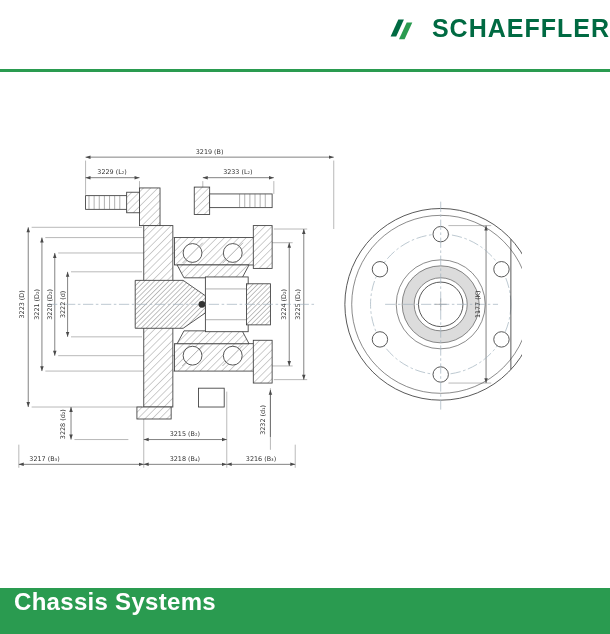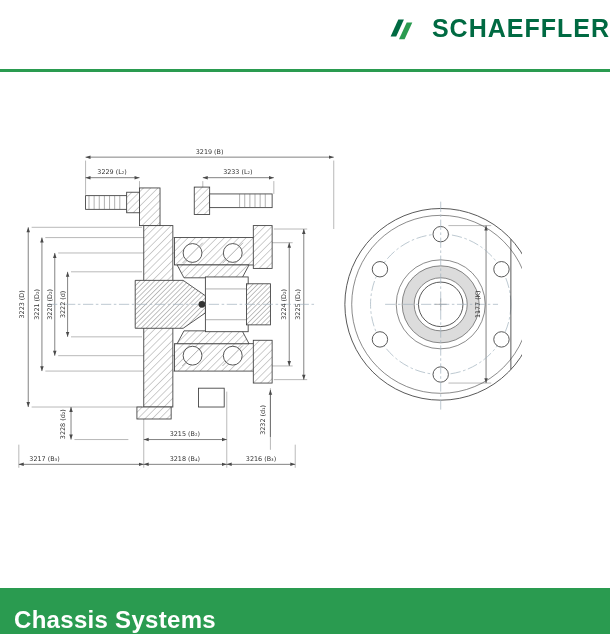--- a/index.html
+++ b/index.html
@@ -6,21 +6,21 @@
   body{
     width:610px;height:634px;position:relative;overflow:hidden;
     background:#fff;font-family:"Liberation Sans",sans-serif;
   }
   .logo{position:absolute;top:10px;right:0;display:flex;align-items:center;gap:19px;height:36px}
   .logo-mark{width:28px;height:28px;display:block}
   .logo-text{font-size:25px;font-weight:700;letter-spacing:1px;color:var(--brand-dark-green,#006A42)}
   .header-rule{position:absolute;top:69px;left:0;width:610px;height:3px;background:var(--brand-green,#2A9B50)}
   .drawing-wrap{position:absolute;top:72px;left:0;width:522px;height:516px}
   svg.drawing{width:100%;height:100%;display:block}
-  .footer-bar{position:absolute;left:0;bottom:0;width:610px;height:46px;background:var(--brand-green,#2A9B50);display:flex;align-items:flex-end}
+  .footer-bar{position:absolute;left:0;bottom:0;width:610px;height:46px;background:var(--brand-green,#2A9B50);display:flex;align-items:flex-start}
   .footer-title{color:#fff;font-size:24px;font-weight:700;padding-left:14px;letter-spacing:0.3px}
 
   
   .ext{stroke:#8a8a8a;stroke-width:0.7;fill:none}
   .dim{stroke:#4a4a4a;stroke-width:0.8;fill:none}
   .shape{fill:#fff;stroke:#3d3d3d;stroke-width:1}
   .hatch{fill:url(#h1);stroke:#3d3d3d;stroke-width:1}
   .hatchd{fill:url(#h2);stroke:#3d3d3d;stroke-width:1}
   .thin{stroke:#666;stroke-width:0.6;fill:none}
   .cage{stroke:#777;stroke-width:0.7;fill:none}

